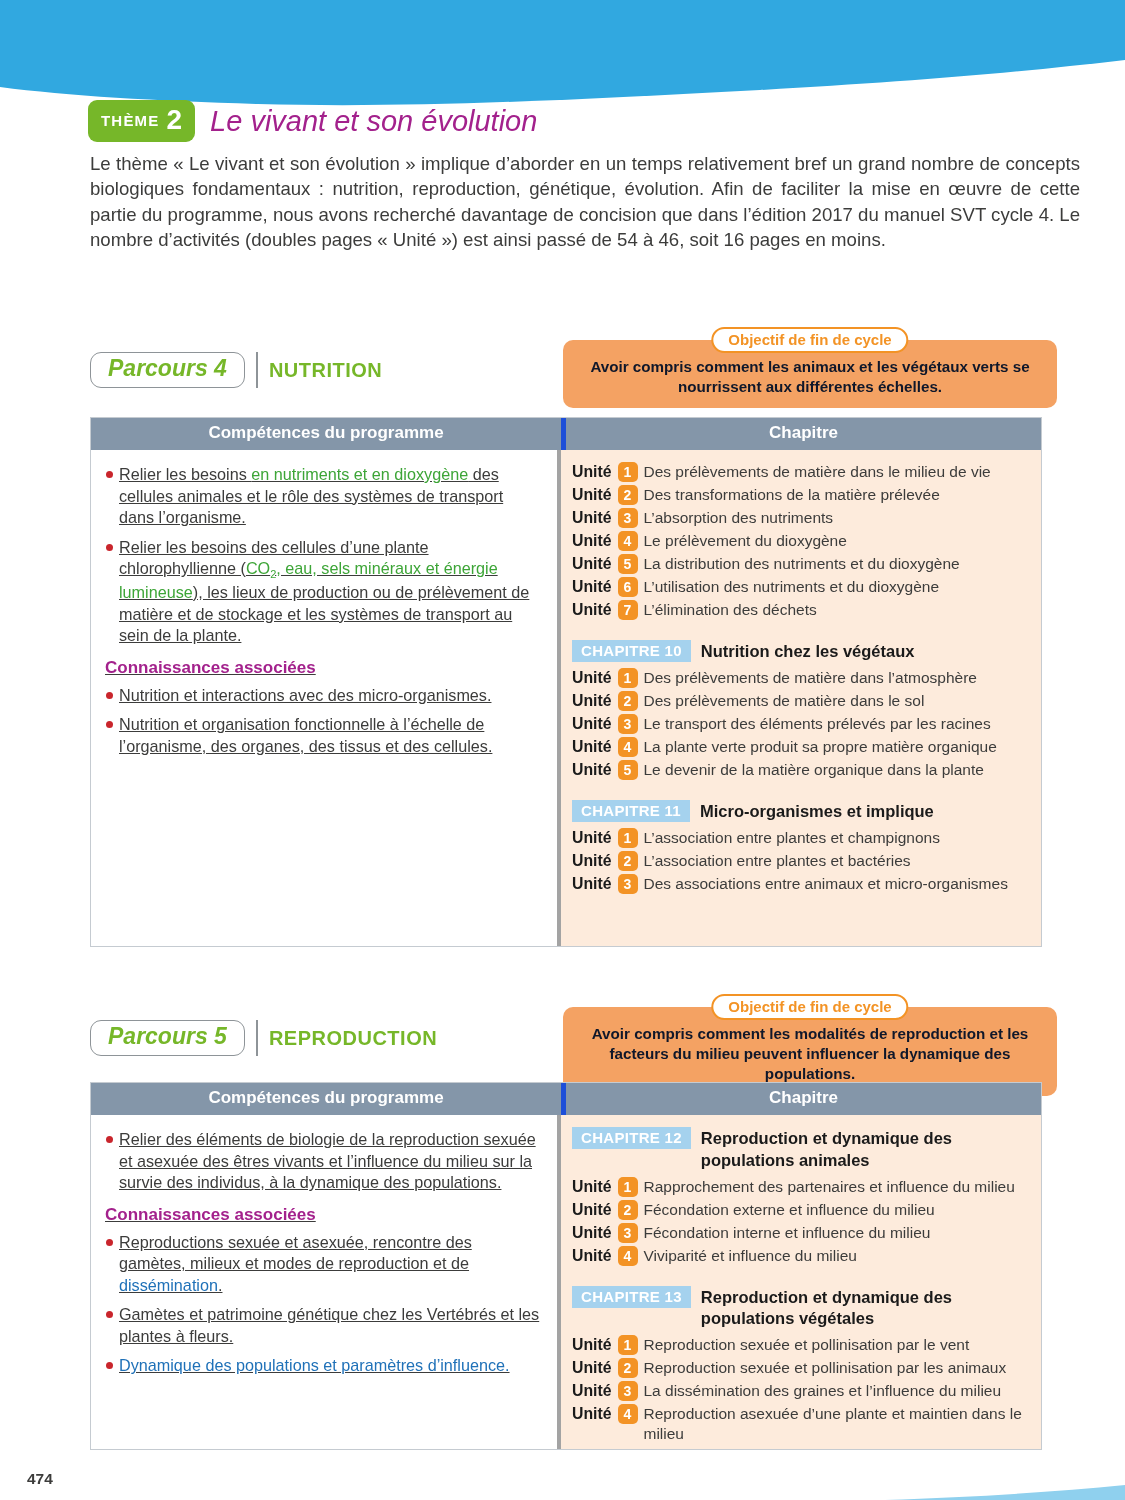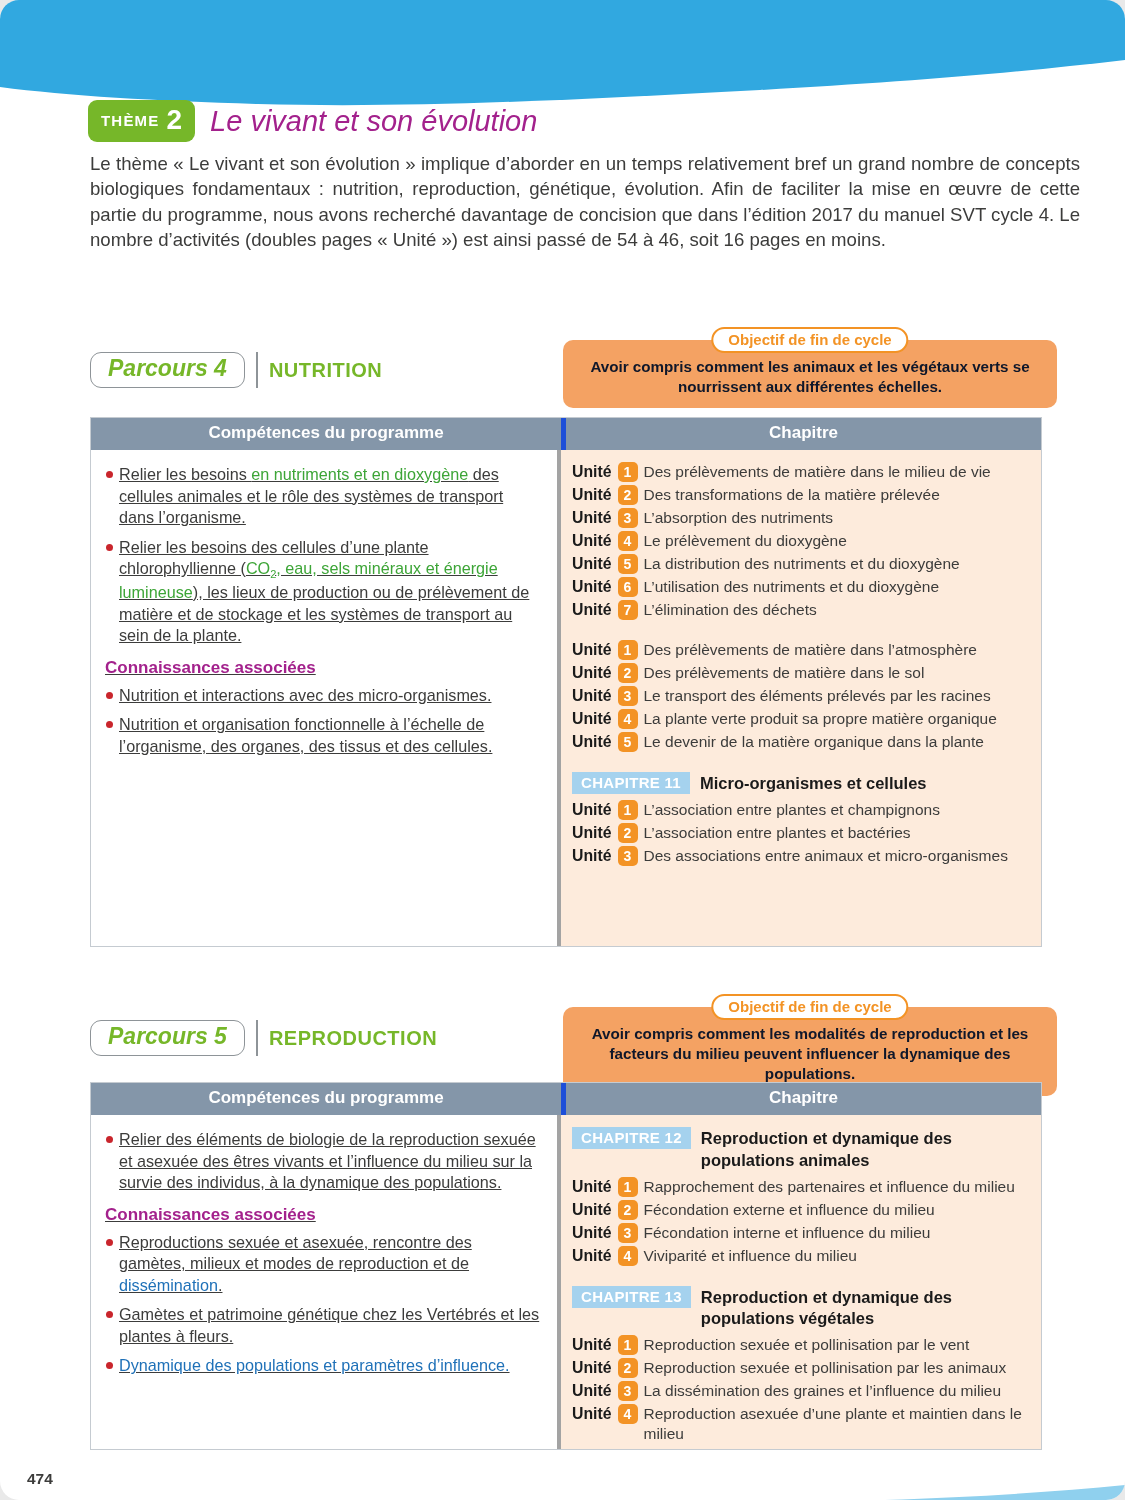--- a/index.html
+++ b/index.html
@@ -5,21 +5,20 @@
   * { box-sizing: border-box; margin: 0; padding: 0; }
   html,body { background:#e9e9e9; }
   .page {
     position: relative;
     width: 1125px; height: 1500px;
     margin: 0 auto;
     background: #ffffff;
     font-family: "Liberation Sans", "DejaVu Sans", sans-serif;
     color: #3c3c3b;
     overflow: hidden;
-    border-radius: 19px;
   }
   .top-wave { position:absolute; top:0; left:0; display:block; }
   .corner-wave { position:absolute; bottom:0; right:0; display:block; }
 
   
   .theme-row { position:absolute; left:88px; top:100px; display:flex; align-items:center; gap:15px; }
   .theme-badge { background:#76b729; border-radius:9px; color:#fff; display:flex; align-items:center; gap:7px; padding:6px 13px 8px 13px; }
   .theme-label { font-size:15px; font-weight:bold; letter-spacing:1.2px; }
   .theme-number { font-size:28px; font-weight:bold; line-height:1; }
   .page-title { font-size:29px; font-style:italic; font-weight:normal; color:#a3218c; }
@@ -149,20 +148,24 @@
               <span class="unit-num">6</span>
               <span class="unit-text">L’utilisation des nutriments et du dioxygène</span>
             </div>
             <div class="unit-row">
               <span class="unit-word">Unité</span>
               <span class="unit-num">7</span>
               <span class="unit-text">L’élimination des déchets</span>
             </div>
           </div>
           <div class="chapter">
+            <div class="chapter-head">
+              <span class="chap-label">CHAPITRE 10</span>
+              <span class="chap-title">Nutrition chez les végétaux</span>
+            </div>
             <div class="unit-row">
               <span class="unit-word">Unité</span>
               <span class="unit-num">1</span>
               <span class="unit-text">Des prélèvements de matière dans l’atmosphère</span>
             </div>
             <div class="unit-row">
               <span class="unit-word">Unité</span>
               <span class="unit-num">2</span>
               <span class="unit-text">Des prélèvements de matière dans le sol</span>
             </div>
@@ -178,21 +181,21 @@
             </div>
             <div class="unit-row">
               <span class="unit-word">Unité</span>
               <span class="unit-num">5</span>
               <span class="unit-text">Le devenir de la matière organique dans la plante</span>
             </div>
           </div>
           <div class="chapter">
             <div class="chapter-head">
               <span class="chap-label">CHAPITRE 11</span>
-              <span class="chap-title">Micro-organismes et cellules</span>
+              <span class="chap-title">Micro-organismes et implique</span>
             </div>
             <div class="unit-row">
               <span class="unit-word">Unité</span>
               <span class="unit-num">1</span>
               <span class="unit-text">L’association entre plantes et champignons</span>
             </div>
             <div class="unit-row">
               <span class="unit-word">Unité</span>
               <span class="unit-num">2</span>
               <span class="unit-text">L’association entre plantes et bactéries</span>

